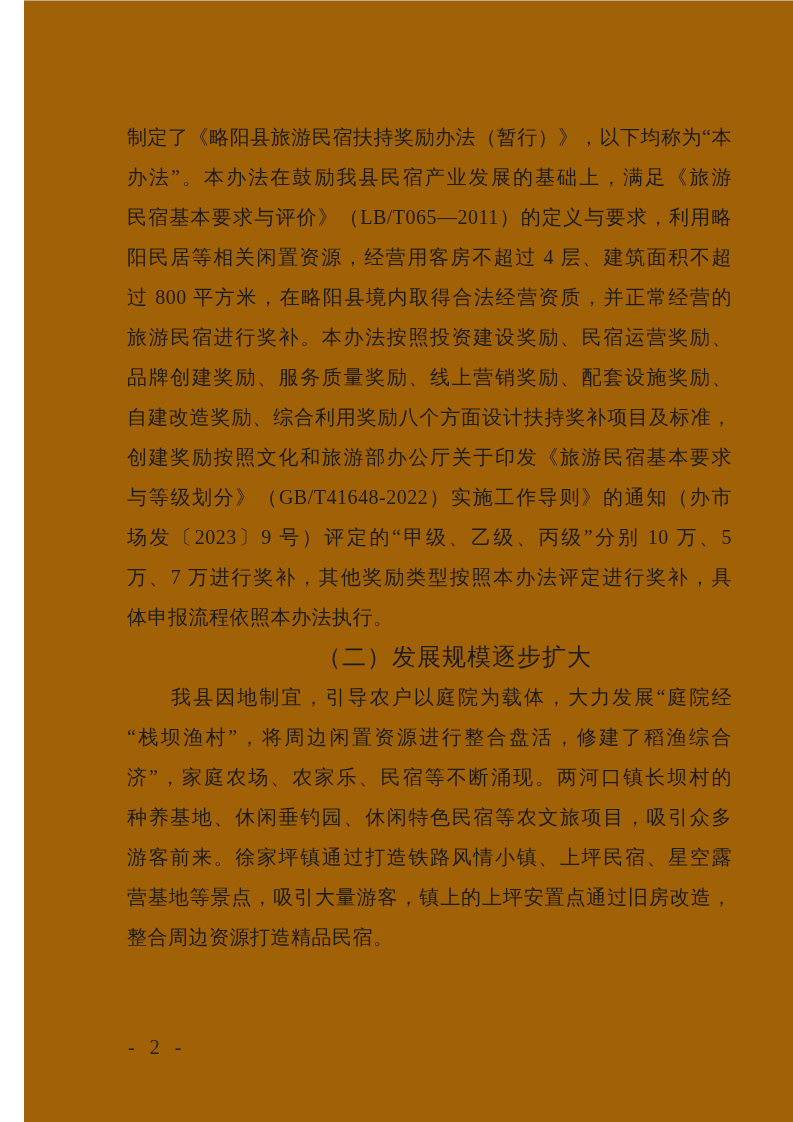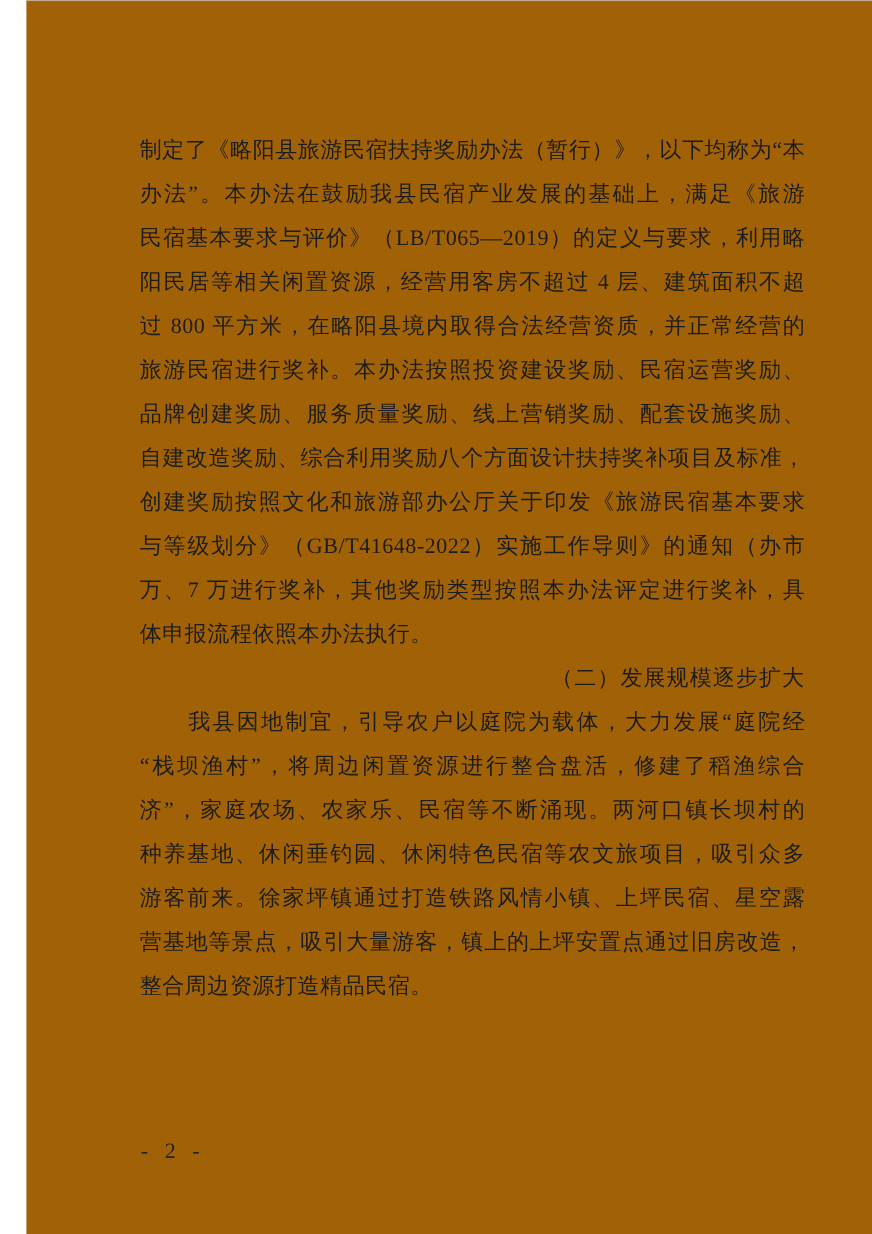--- a/index.html
+++ b/index.html
@@ -42,22 +42,22 @@
     text-justify: inter-character;
     letter-spacing: 0.5px;
   }
   .line.last-line {
     text-align: left;
     text-align-last: left;
   }
   .section-heading {
     height: 40px;
     line-height: 40px;
-    font-size: 20px;
-    text-align: right;
+    font-size: 24px;
+    text-align: center;
     letter-spacing: 1px;
   }
   .page-number {
     position: absolute;
     left: 104px;
     top: 1032px;
     font-size: 20px;
     line-height: 30px;
     letter-spacing: 5px;
     color: #222222;
@@ -68,28 +68,29 @@
 
 <div class="page">
 
   <div class="scan-top-edge"></div>
 
   <div class="content">
 
     <div>
         <div class="line">制定了《略阳县旅游民宿扶持奖励办法（暂行）》，以下均称为“本</div>
         <div class="line">办法”。本办法在鼓励我县民宿产业发展的基础上，满足《旅游</div>
-        <div class="line">民宿基本要求与评价》（LB/T065—2019）的定义与要求，利用略</div>
+        <div class="line">民宿基本要求与评价》（LB/T065—2011）的定义与要求，利用略</div>
         <div class="line">阳民居等相关闲置资源，经营用客房不超过 4 层、建筑面积不超</div>
         <div class="line">过 800 平方米，在略阳县境内取得合法经营资质，并正常经营的</div>
         <div class="line">旅游民宿进行奖补。本办法按照投资建设奖励、民宿运营奖励、</div>
         <div class="line">品牌创建奖励、服务质量奖励、线上营销奖励、配套设施奖励、</div>
         <div class="line">自建改造奖励、综合利用奖励八个方面设计扶持奖补项目及标准，</div>
         <div class="line">创建奖励按照文化和旅游部办公厅关于印发《旅游民宿基本要求</div>
         <div class="line">与等级划分》（GB/T41648-2022）实施工作导则》的通知（办市</div>
+        <div class="line">场发〔2023〕9 号）评定的“甲级、乙级、丙级”分别 10 万、5</div>
         <div class="line">万、7 万进行奖补，其他奖励类型按照本办法评定进行奖补，具</div>
         <div class="line last-line">体申报流程依照本办法执行。</div>
       </div>
 
     <div class="section-heading">　　（二）发展规模逐步扩大</div>
 
     <div>
         <div class="line">　　我县因地制宜，引导农户以庭院为载体，大力发展“庭院经</div>
         <div class="line">“栈坝渔村”，将周边闲置资源进行整合盘活，修建了稻渔综合</div>
         <div class="line">济”，家庭农场、农家乐、民宿等不断涌现。两河口镇长坝村的</div>

